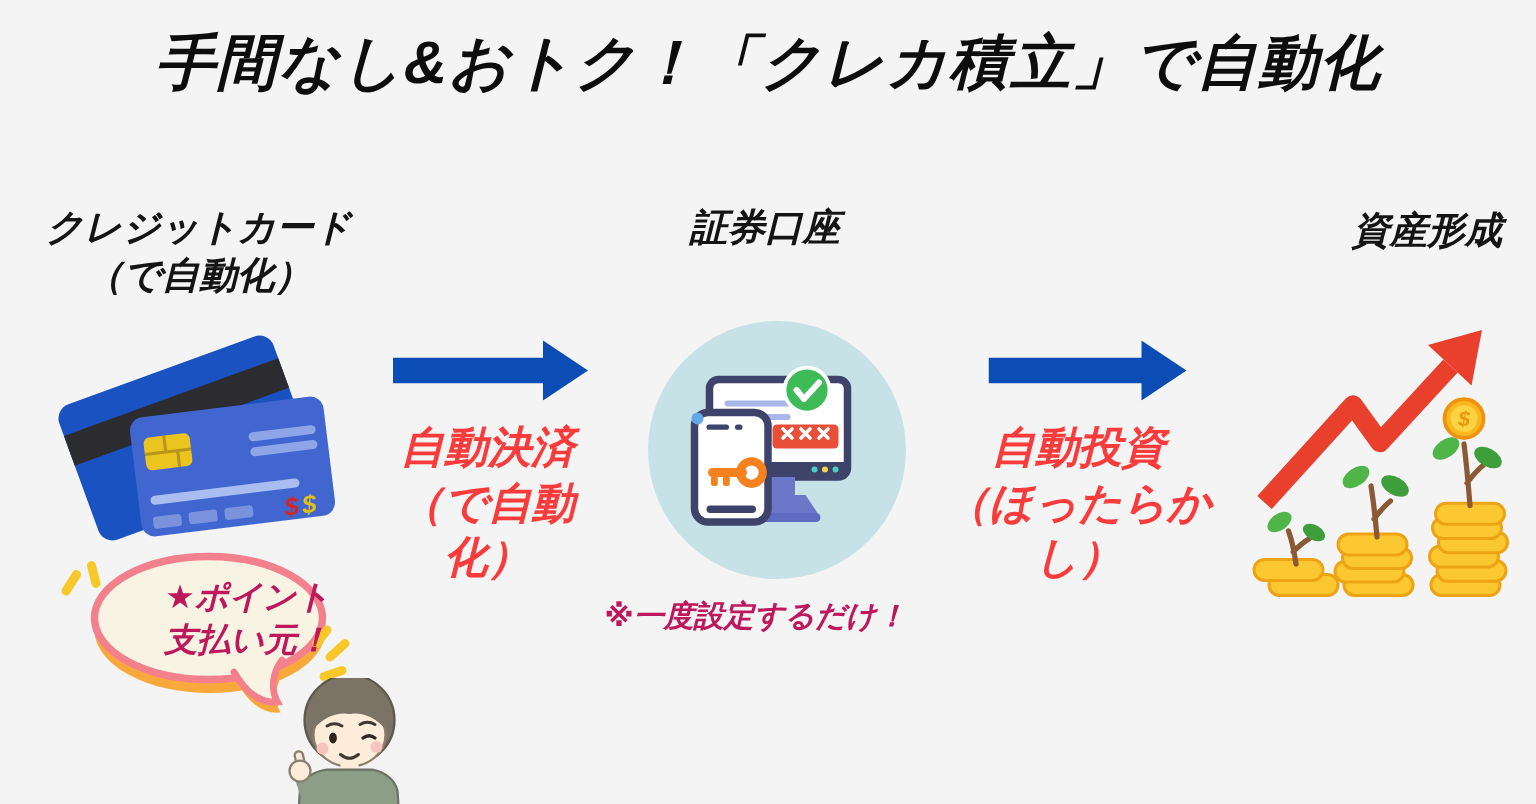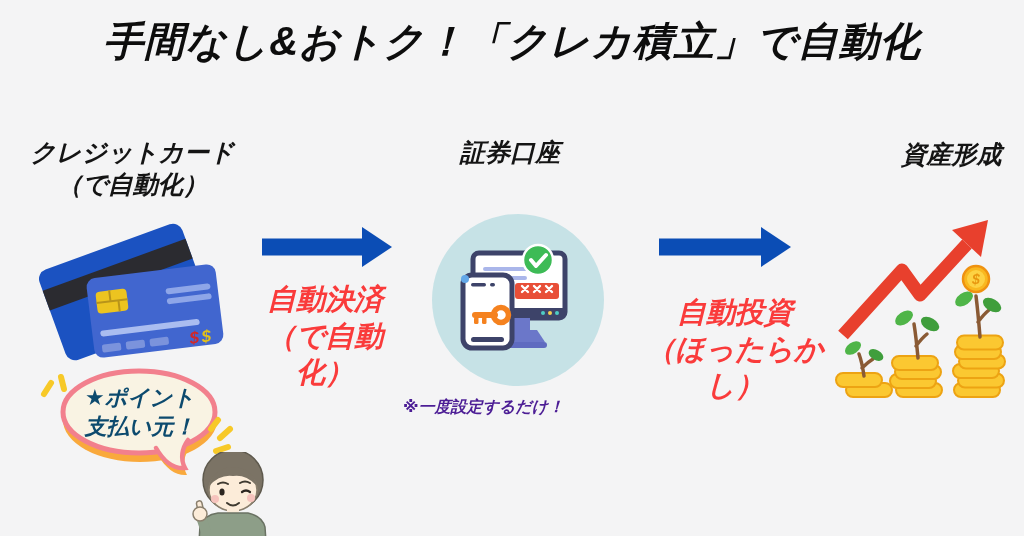--- a/index.html
+++ b/index.html
@@ -17,27 +17,27 @@
   .step-heading{
     text-align:center;font-size:25px;font-weight:800;color:#141414;line-height:1.28;
   }
   .h-card{left:25px;top:136px;width:215px;}
   .h-broker{left:395px;top:136px;width:230px;}
   .h-asset{left:854px;top:138px;width:195px;text-align:center;}
   .transition-label{
     text-align:center;font-size:29px;font-weight:800;color:#fa3b3b;line-height:1.26;
   }
   .t1{left:240px;top:281px;width:170px;}
-  .t2{left:624px;top:281px;width:222px;margin-top:13px;}
+  .t2{left:608px;top:281px;width:222px;}
   .note{
-    left:403px;top:397px;font-size:16px;font-weight:700;color:#4c1d95;white-space:nowrap;
+    left:403px;top:397px;font-size:20px;font-weight:700;color:#be185d;white-space:nowrap;
   }
   .bubble-text{
-    left:60px;top:384px;width:160px;text-align:center;
-    font-size:22px;font-weight:800;color:#0c4a6e;line-height:1.3;
+    left:60px;top:384px;width:160px;text-align:right;
+    font-size:22px;font-weight:800;color:#be185d;line-height:1.3;
   }
   svg{display:block;}
 </style>
 </head>
 <body>
 
 <div class="canvas">
 
   <div class="abs title">手間なし&amp;おトク！「クレカ積立」で自動化</div>
 

